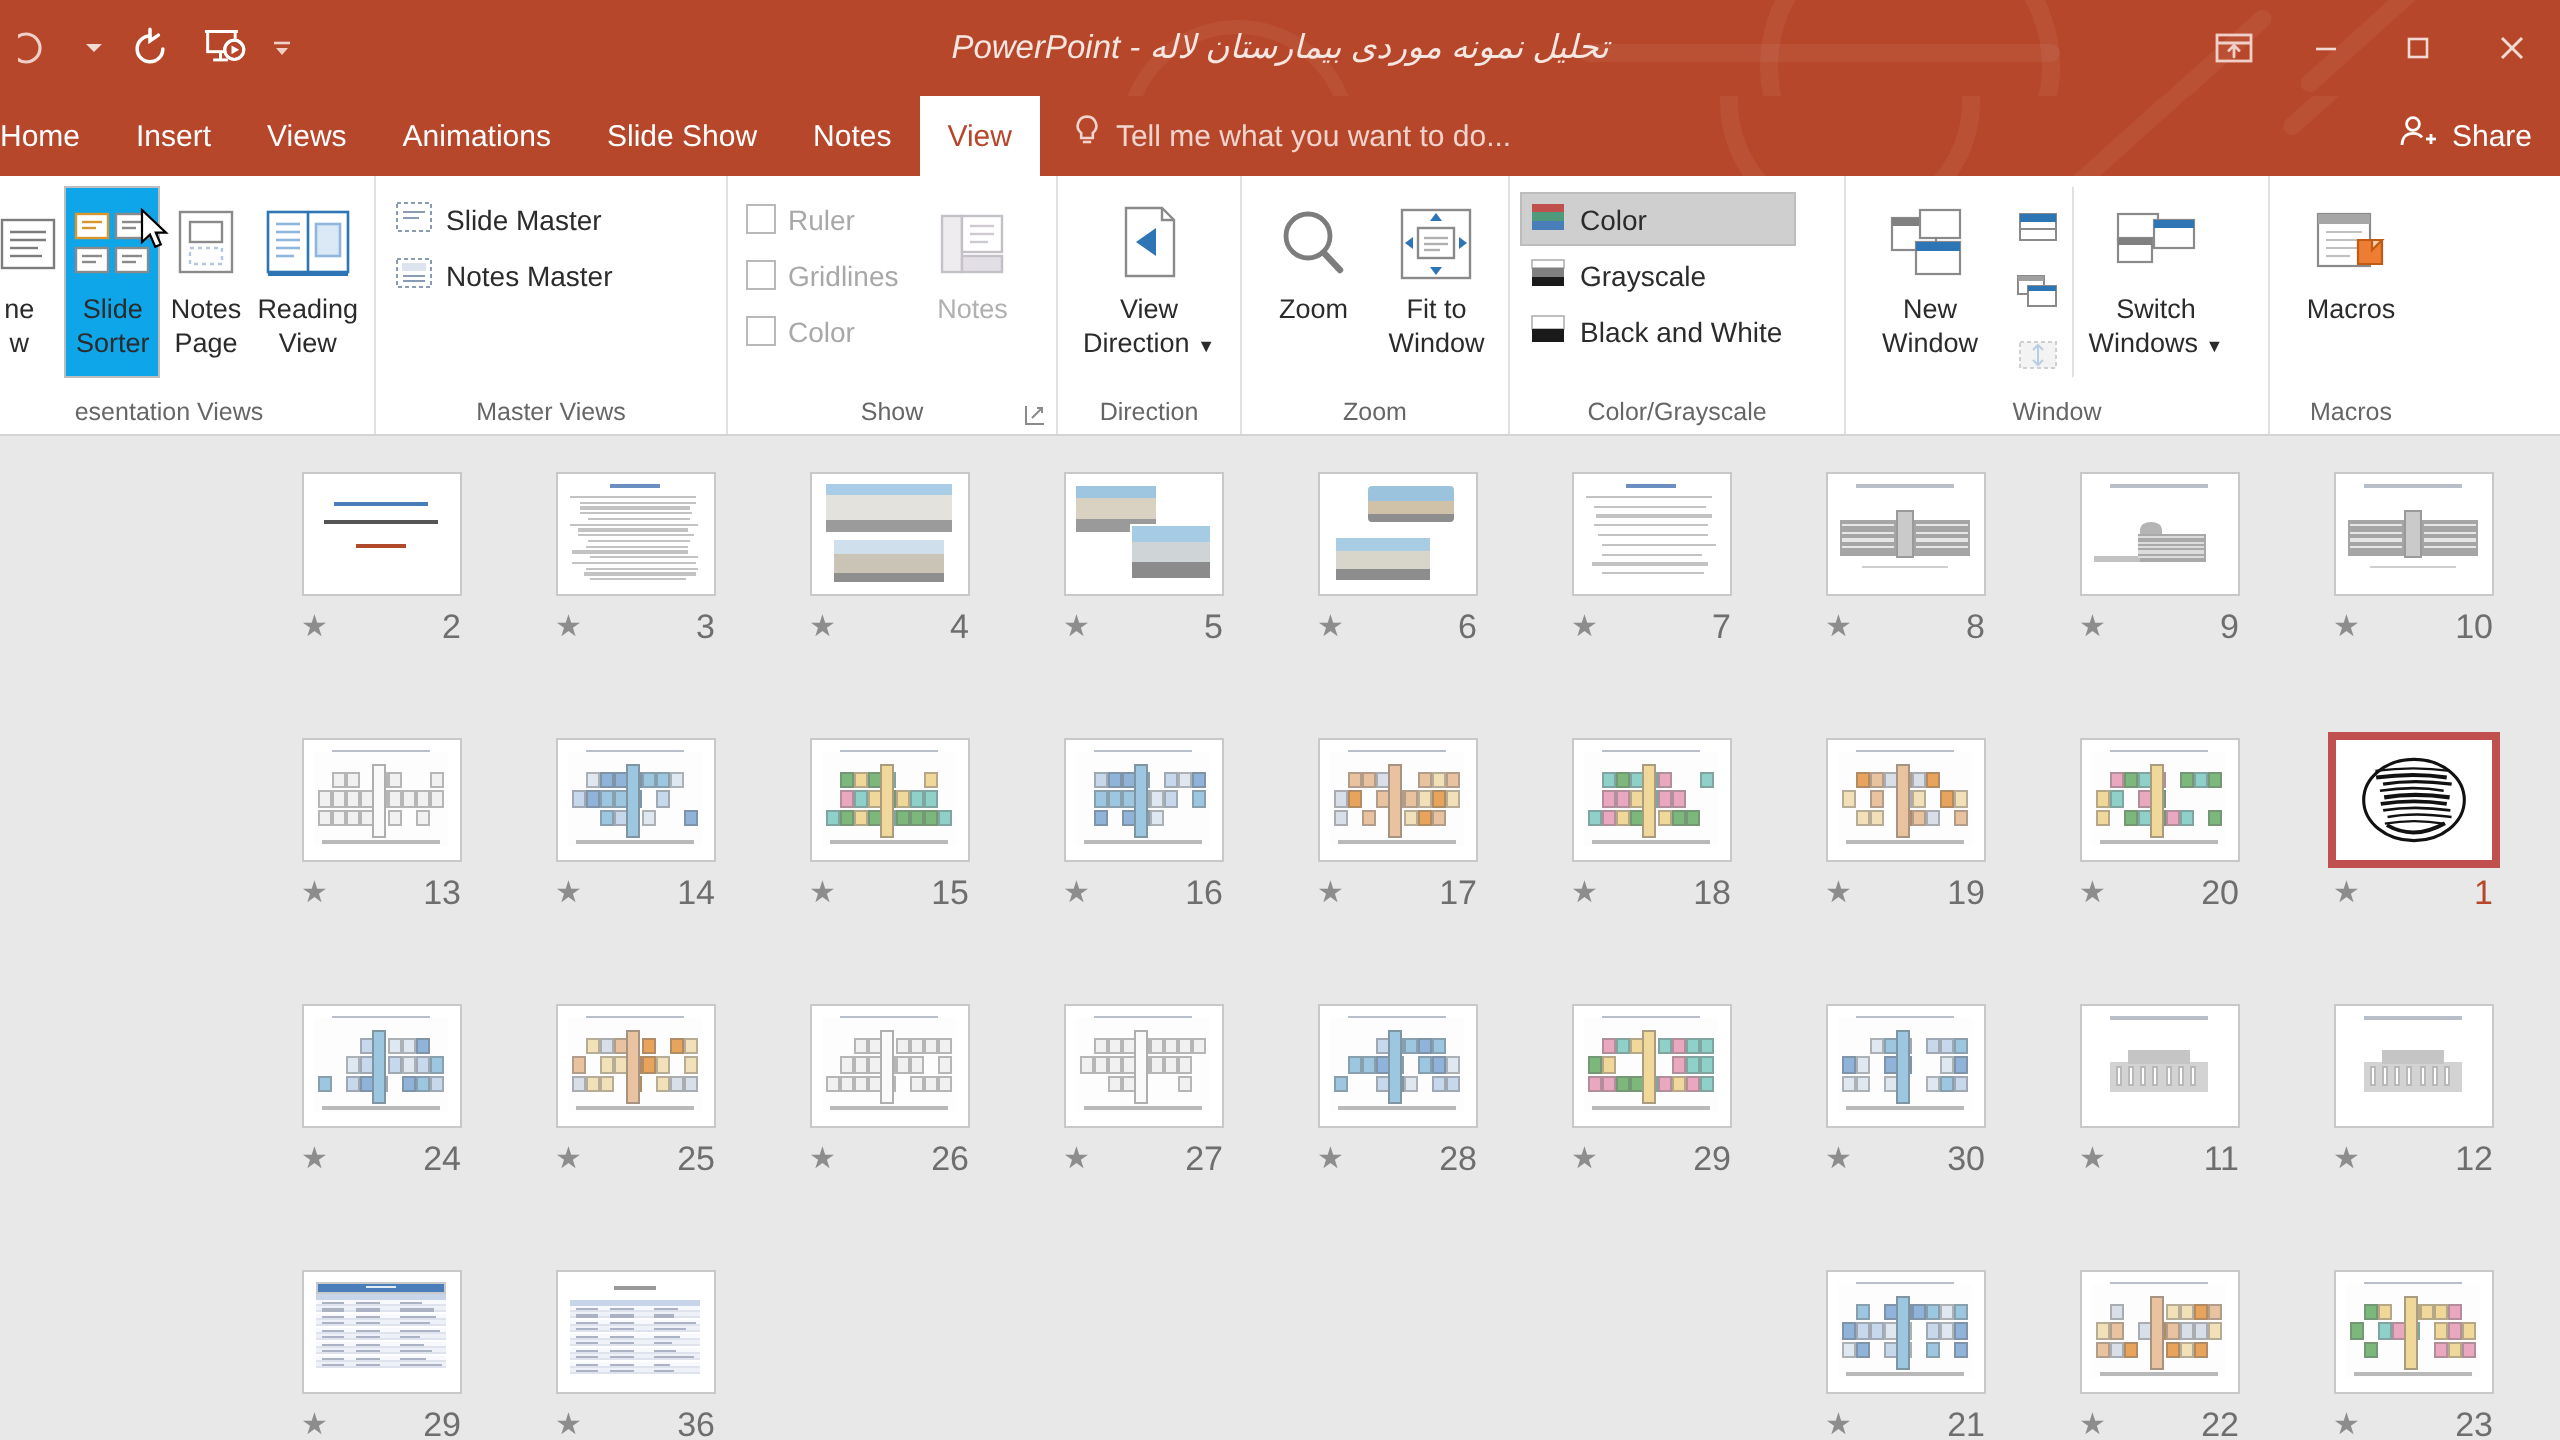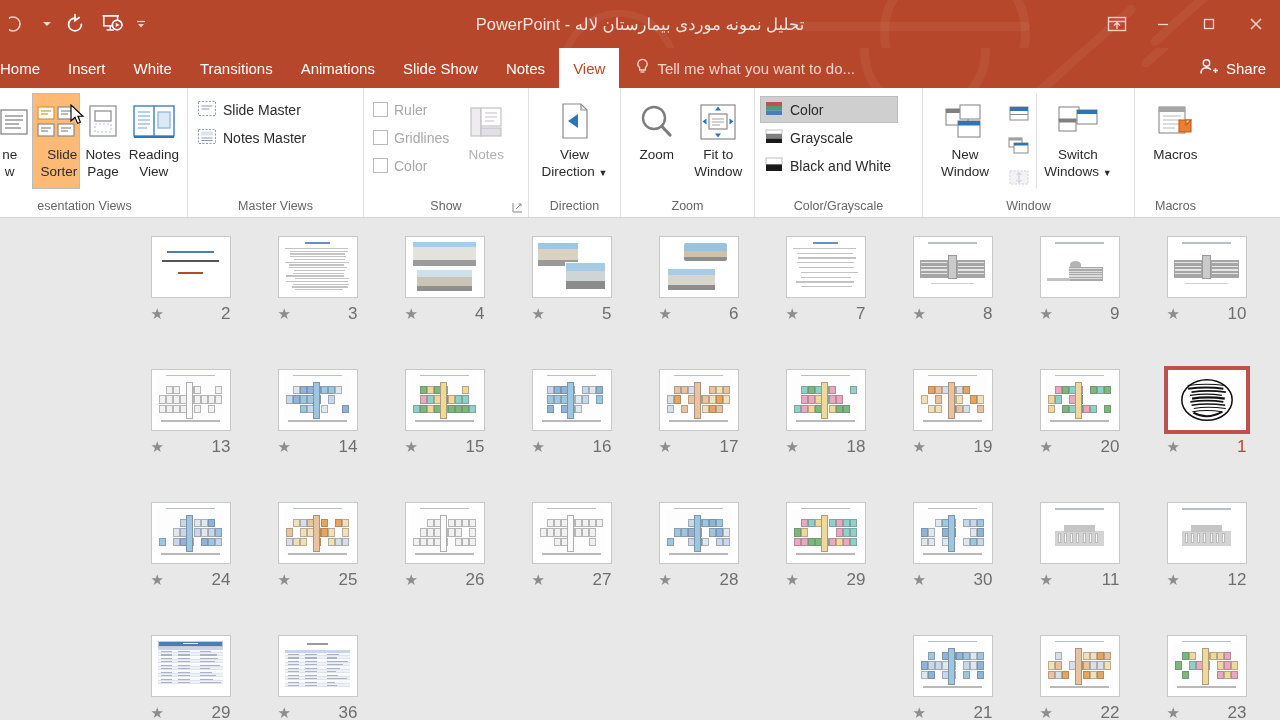--- a/index.html
+++ b/index.html
@@ -49,20 +49,21 @@
     border-right: 4px solid transparent;
     border-top: 4px solid rgba(255,255,255,0.8);
   }
 
   .win-title {
     position: absolute; left: 0; right: 0; top: 0; height: 48px;
     display: flex; align-items: center; justify-content: center;
     color: #f5e6e2; font-size: 16.5px;
     z-index: 2; pointer-events: none;
     direction: rtl;
+    font-style: italic;
   }
 
   .win-ctrl {
     position: absolute; right: 0; top: 0; height: 48px;
     display: flex; align-items: stretch; z-index: 3;
   }
   .ribbon-display {
     width: 46px; display: flex; align-items: center; justify-content: center;
   }
   .wbtn {
@@ -134,21 +135,21 @@
     width: 12px; height: 12px; color: #8a8a8a; font-size: 9px;
   }
 
   .bigbtn {
     width: 66px; min-height: 96px;
     display: flex; flex-direction: column; align-items: center;
     padding: 5px 2px 0 2px;
     font-size: 13.5px; color: #2b2b2b; text-align: center; line-height: 15px;
     border: 1px solid transparent;
   }
-  .bigbtn.selected { background: #fdba74; border-color: #bdbdbd; align-items: flex-end; }
+  .bigbtn.selected { background: #0ea5e9; border-color: #bdbdbd; }
   .bigbtn.disabled { color: #b0b0b0; }
   .bigbtn .ic { height: 46px; display: flex; align-items: center; justify-content: center; }
   .bigbtn .lbl { margin-top: 2px; }
 
   .smallrow {
     display: flex; flex-direction: column; gap: 1px; padding-top: 3px;
   }
   .smallbtn {
     display: flex; align-items: center; gap: 6px;
     height: 27px; padding: 0 6px 0 3px;
@@ -301,22 +302,21 @@
 <div class="tabstrip">
   <div class="tabstrip-deco">
     <div class="deco-circle" style="width:130px;height:130px;left:860px;top:-62px;"></div>
     <div class="deco-bar" style="width:150px;left:1010px;top:-2px;transform:rotate(-42deg);"></div>
     <div class="deco-bar" style="width:100px;left:1130px;top:-20px;transform:rotate(-42deg);"></div>
   </div>
 
   <div class="tabs">
     <div class="tab first">Home</div>
     <div class="tab">Insert</div>
-    <div class="tab">White</div>
-    <div class="tab">Transitions</div>
+    <div class="tab">Views</div>
     <div class="tab">Animations</div>
     <div class="tab">Slide Show</div>
     <div class="tab">Notes</div>
     <div class="tab active">View</div>
   </div>
 
   <div class="tellme">
     <span>
       <svg width="15" height="18" viewBox="0 0 15 18" fill="none" stroke="#f0d4cd" stroke-width="1.3">
         <path d="M7.5 1.3 A4.6 4.6 0 0 0 4.6 9.5 L4.6 12 L10.4 12 L10.4 9.5 A4.6 4.6 0 0 0 7.5 1.3 Z"></path>

